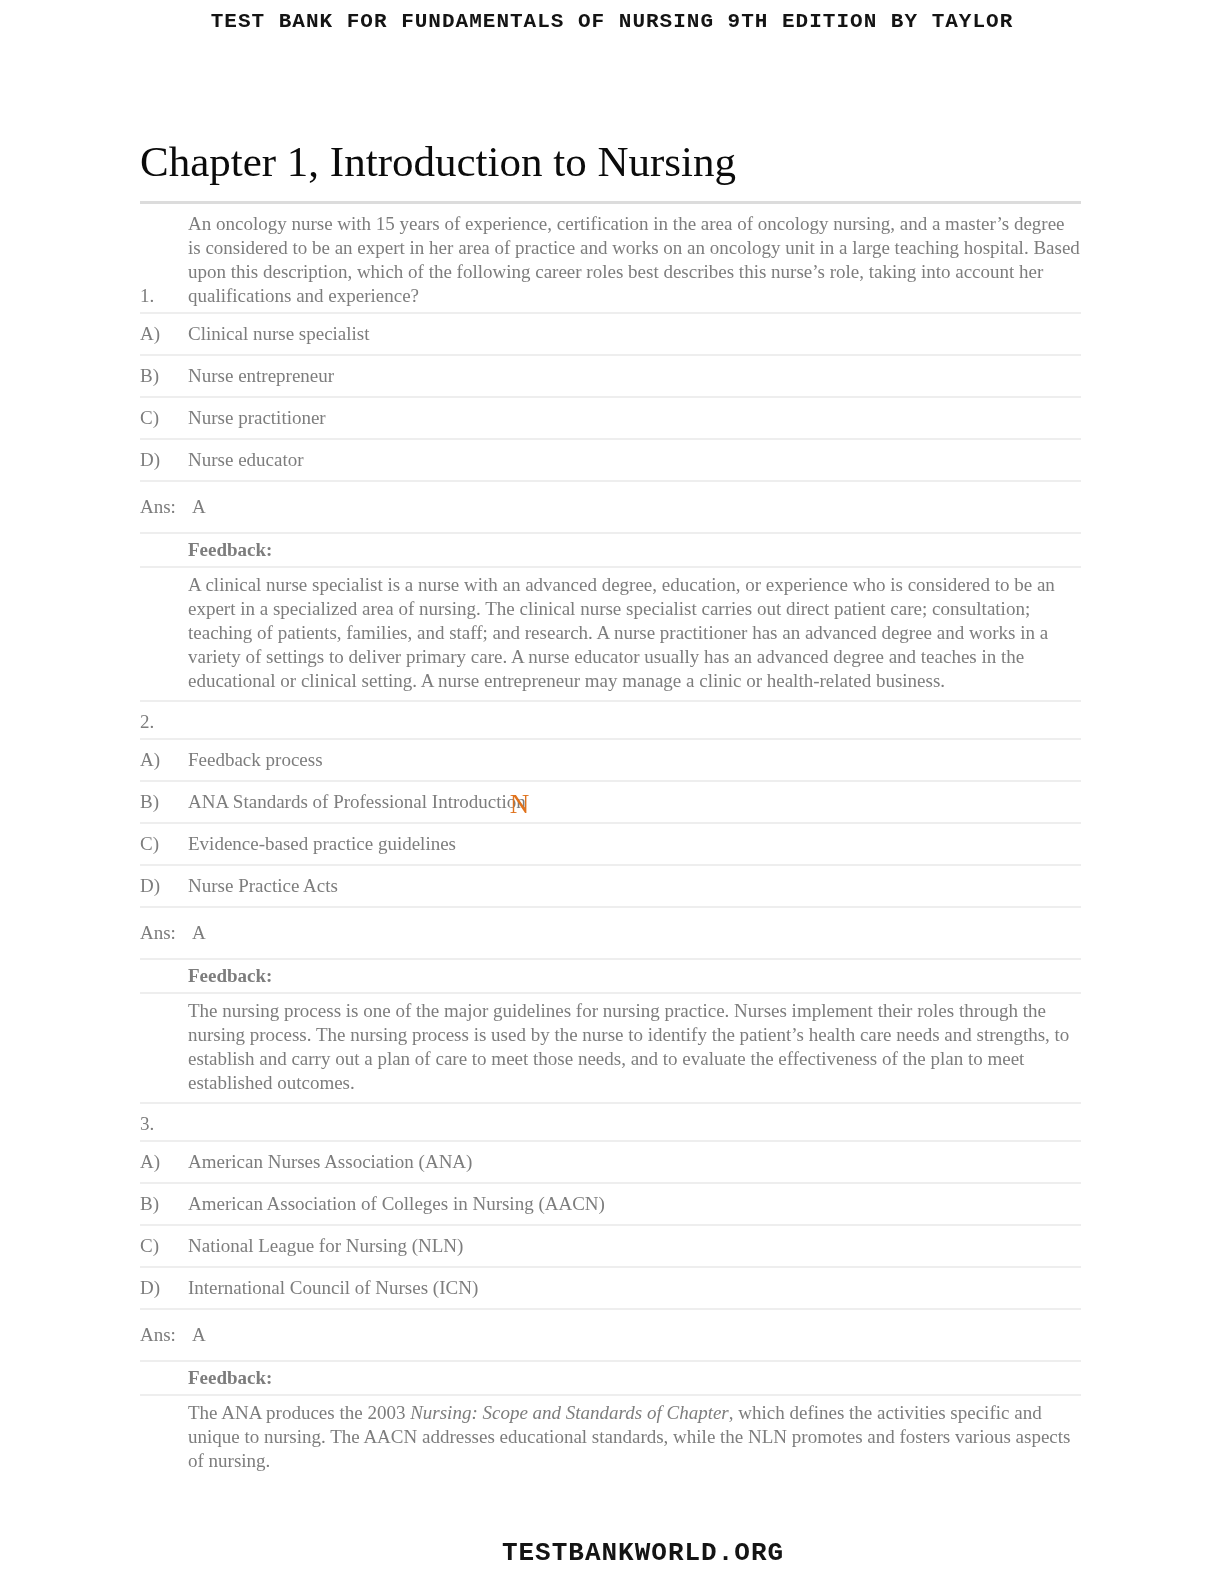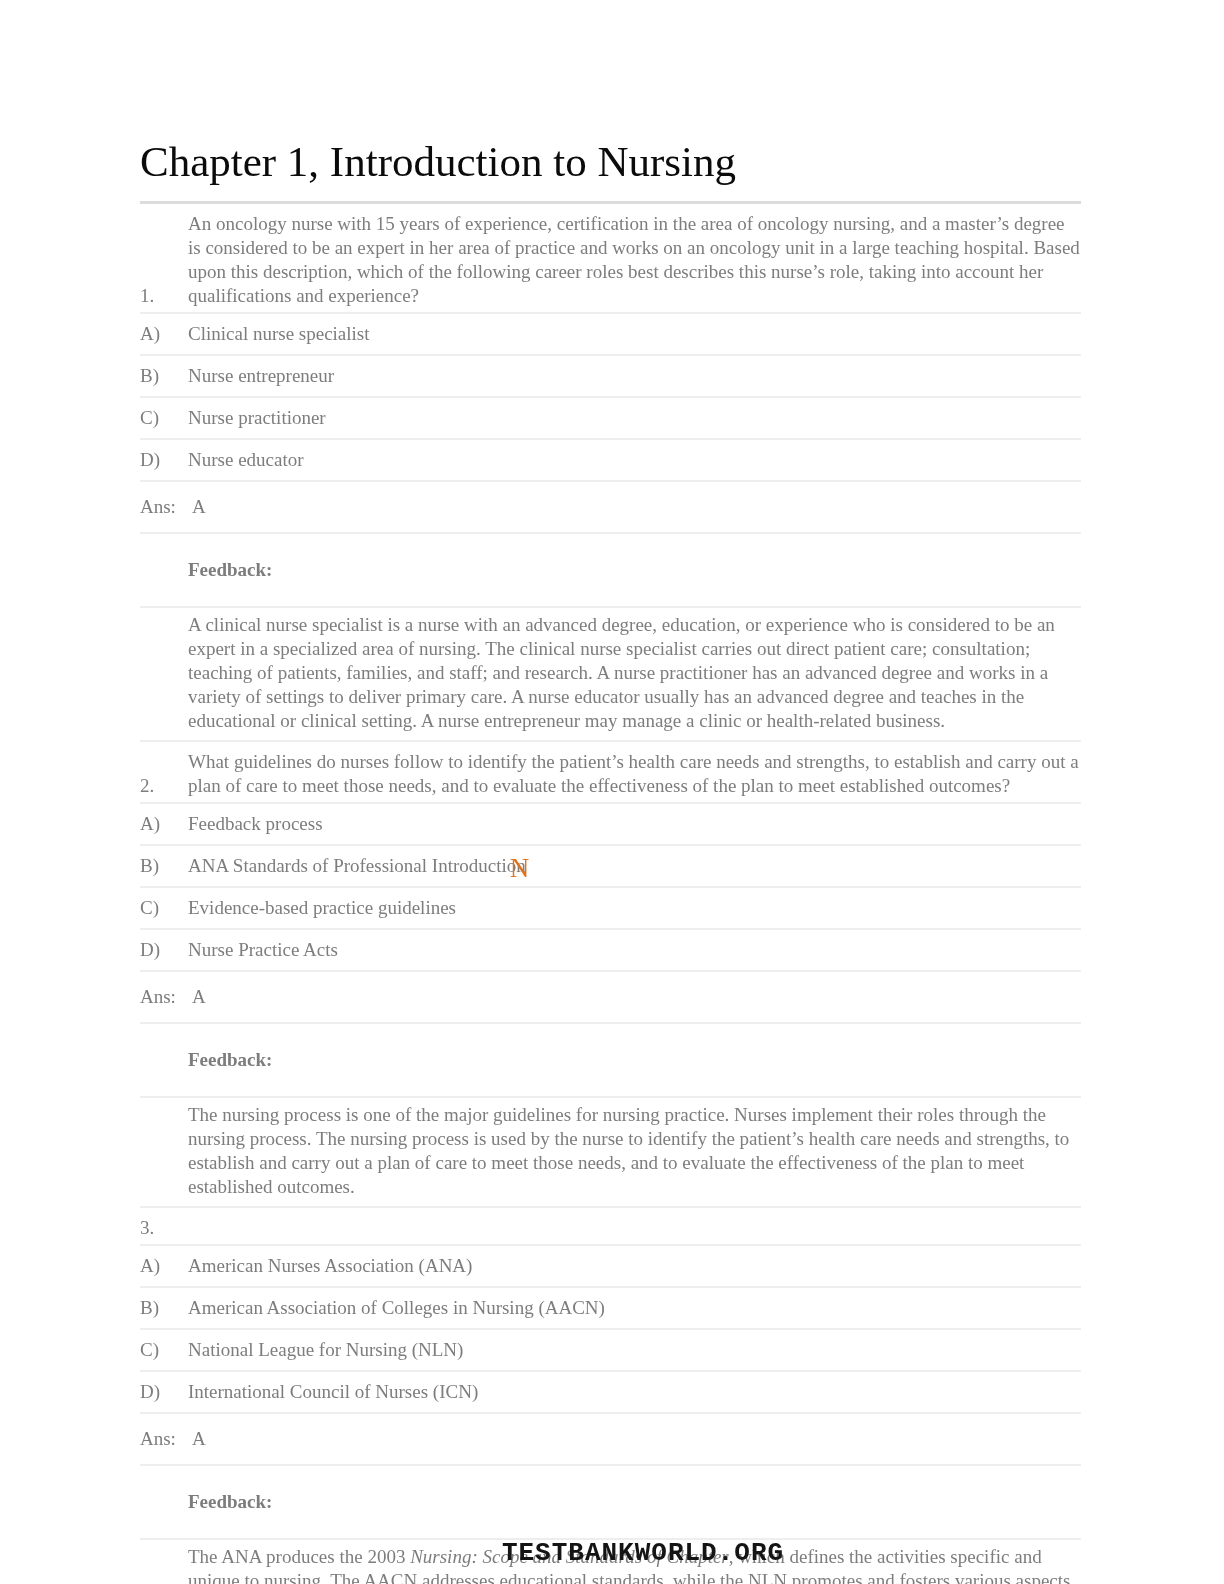--- a/index.html
+++ b/index.html
@@ -57,21 +57,21 @@
     width: 40px;
   }
   .text-col {
     flex: 1;
     min-width: 0;
   }
   .question-row { padding: 8px 0 4px 0; }
   .question-row .label-col { align-self: flex-end; }
   .option-row { padding: 8px 0; }
   .ans-row { padding: 13px 0; gap: 12px; }
-  .feedback-label-row { padding: 24px 0; font-weight: bold; }
+  .feedback-label-row { padding: 4px 0; font-weight: bold; }
   .feedback-text-row { padding: 5px 0 7px 0; }
   .orange-n {
     position: relative;
     top: 5px;
     margin-left: -16px;
     font-size: 27px;
     line-height: 0;
     color: #e0731d;
     font-family: "Liberation Serif", serif;
   }
@@ -88,20 +88,21 @@
     color: #141414;
     transform: translateX(31px);
     white-space: nowrap;
   }
 </style>
 </head>
 <body>
 
 <div class="page">
 
+  <div class="top-header">TEST BANK FOR FUNDAMENTALS OF NURSING 9TH EDITION BY TAYLOR</div>
 
   <div class="content">
 
     <h1 class="page-title">Chapter 1, Introduction to Nursing</h1>
 
     <div class="row question-row">
       <div class="label-col">1.</div>
       <div class="text-col">An oncology nurse with 15 years of experience, certification in the area of oncology nursing, and a master’s degree is considered to be an expert in her area of practice and works on an oncology unit in a large teaching hospital. Based upon this description, which of the following career roles best describes this nurse’s role, taking into account her qualifications and experience?</div>
     </div>
     <div class="row option-row">
@@ -128,21 +129,20 @@
       <div class="label-col"></div>
       <div class="text-col">Feedback:</div>
     </div>
     <div class="row feedback-text-row">
       <div class="label-col"></div>
       <div class="text-col">A clinical nurse specialist is a nurse with an advanced degree, education, or experience who is considered to be an expert in a specialized area of nursing. The clinical nurse specialist carries out direct patient care; consultation; teaching of patients, families, and staff; and research. A nurse practitioner has an advanced degree and works in a variety of settings to deliver primary care. A nurse educator usually has an advanced degree and teaches in the educational or clinical setting. A nurse entrepreneur may manage a clinic or health-related business.</div>
     </div>
 
     <div class="row question-row">
       <div class="label-col">2.</div>
-      <div class="text-col">What guidelines do nurses follow to identify the patient’s health care needs and strengths, to establish and carry out a plan of care to meet those needs, and to evaluate the effectiveness of the plan to meet established outcomes?</div>
     </div>
     <div class="row option-row">
       <div class="label-col">A)</div>
       <div class="text-col">Feedback process</div>
     </div>
     <div class="row option-row">
       <div class="label-col">B)</div>
       <div class="text-col"><span>ANA Standards of Professional Introduction</span><span class="orange-n">N</span></div>
     </div>
     <div class="row option-row">

